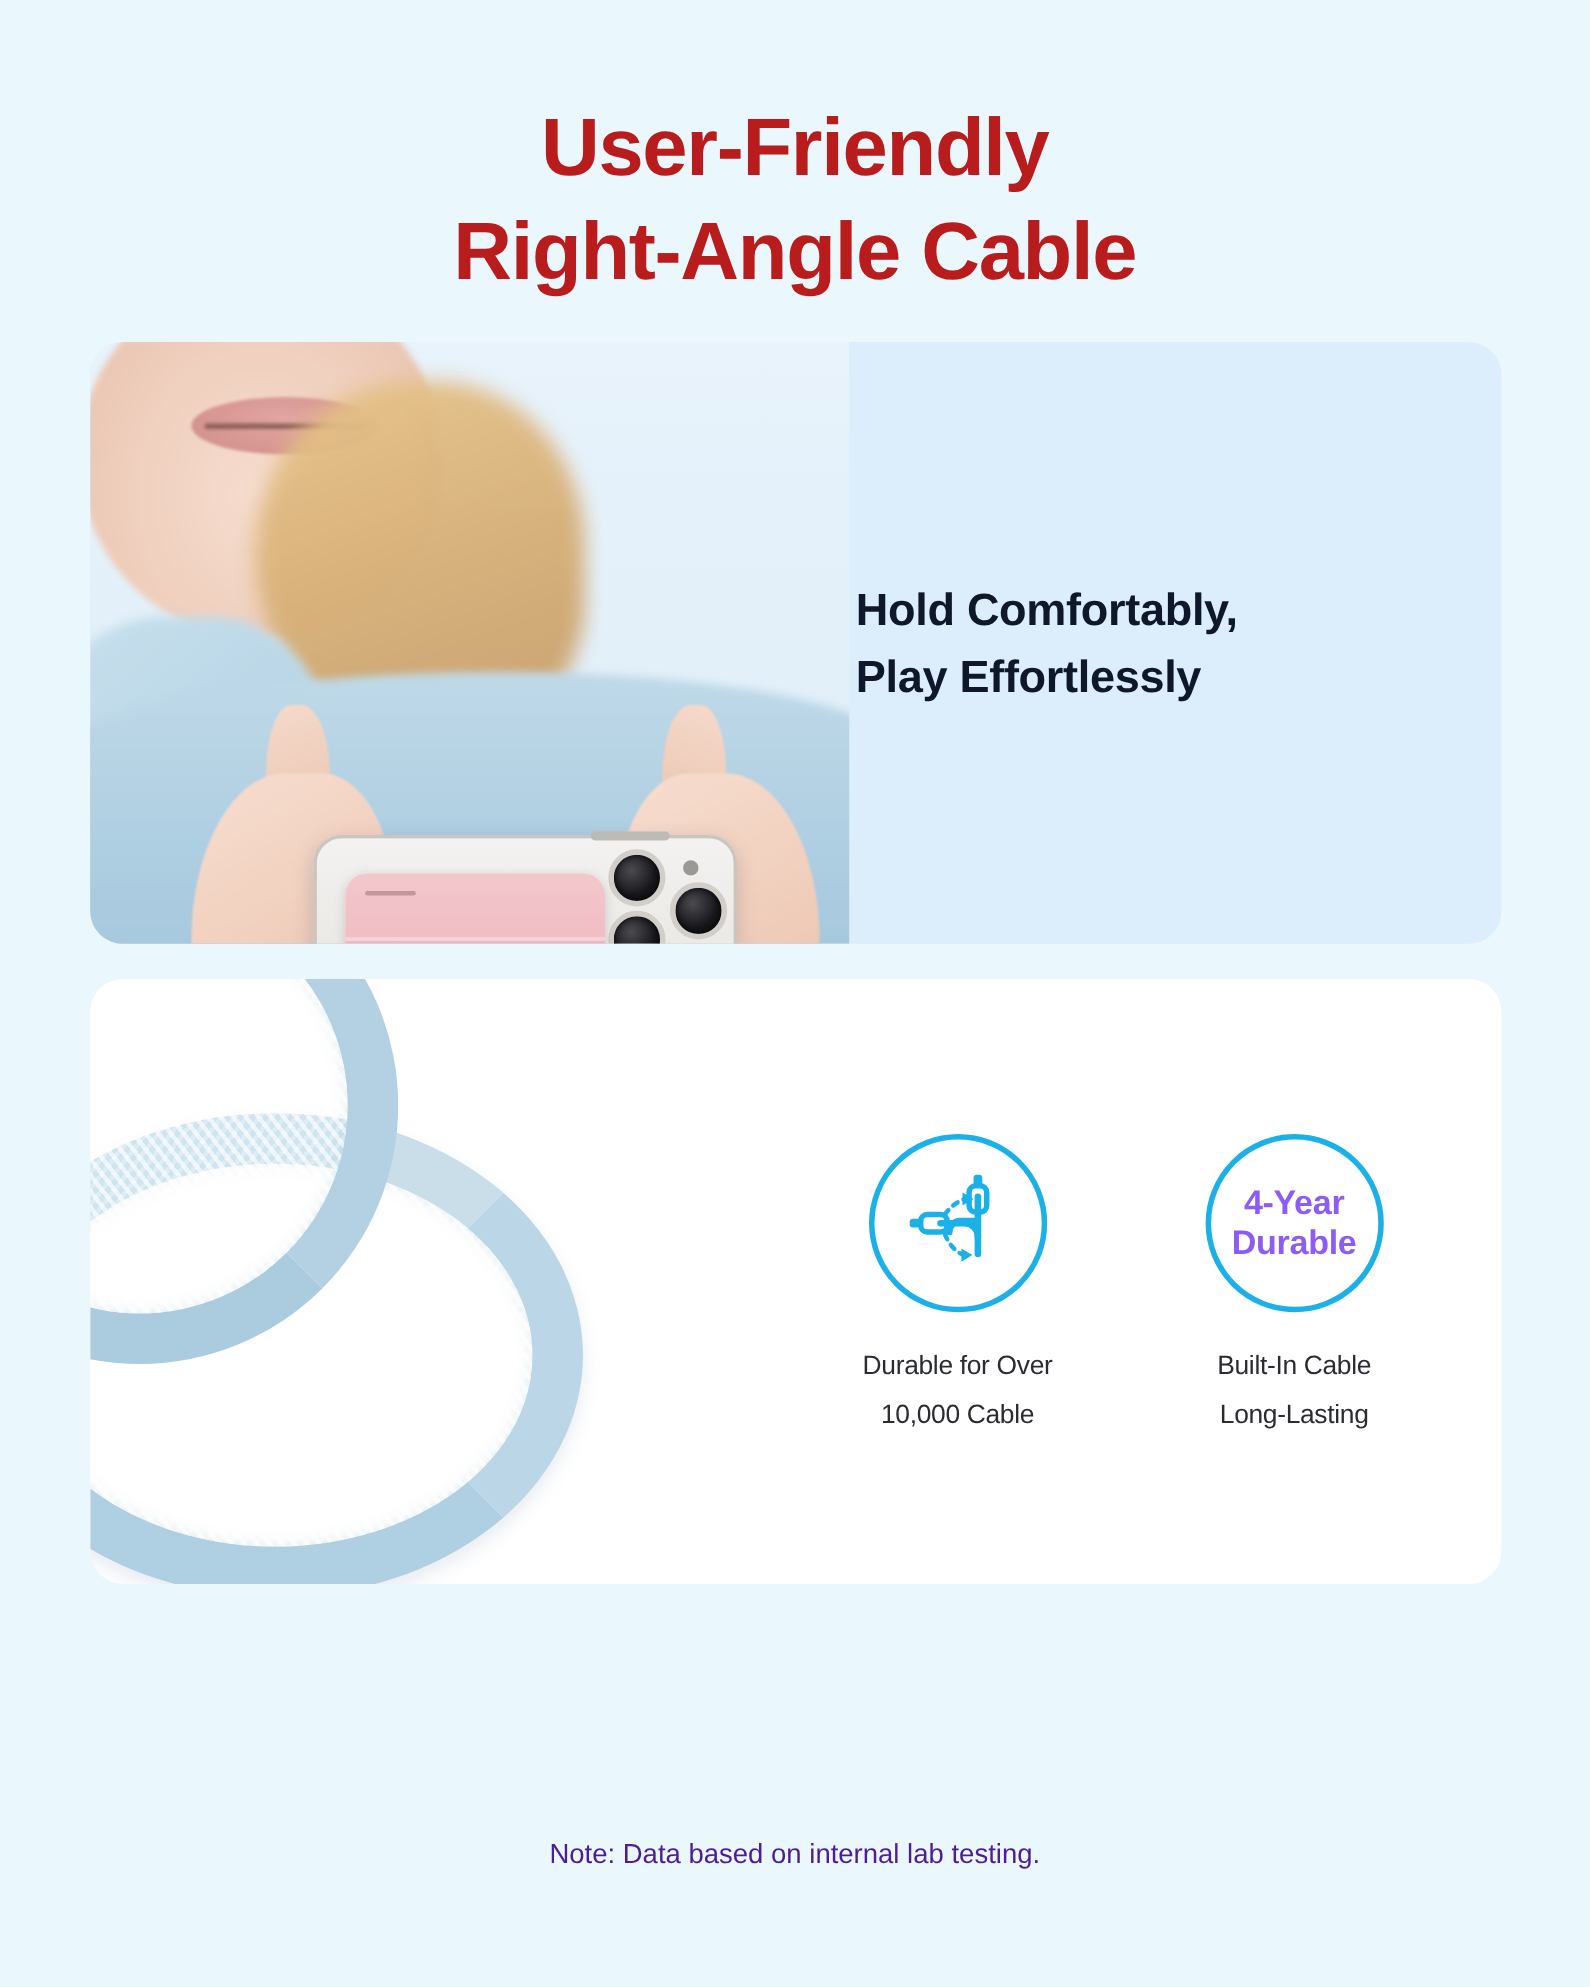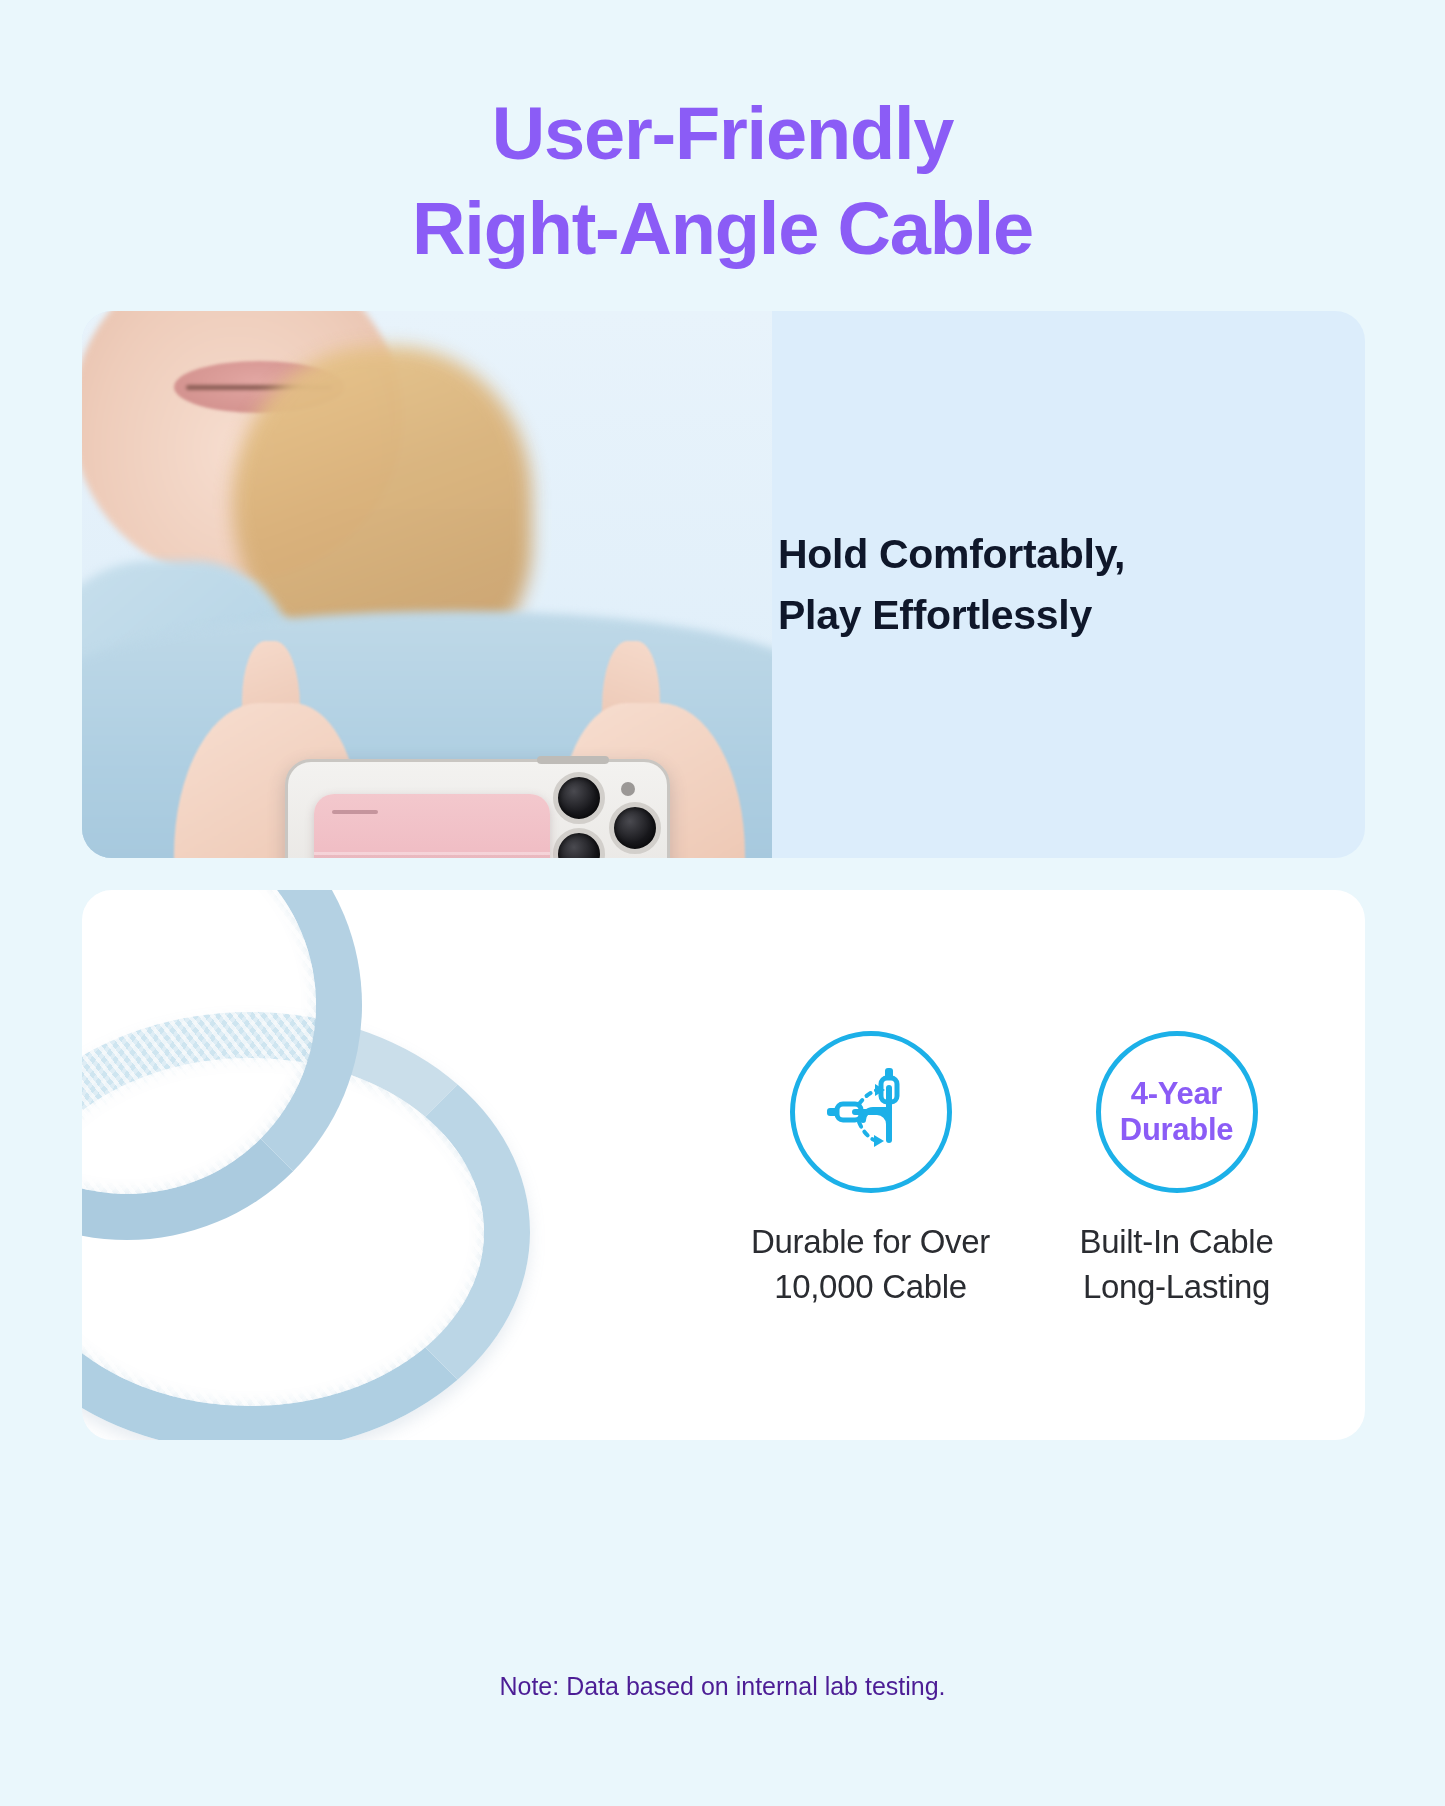--- a/index.html
+++ b/index.html
@@ -12,21 +12,21 @@
   .page { position:relative; width:1445px; height:1806px; background:#EAF7FC; }
 
   
   .headline {
     position:absolute; left:0; top:86px; width:1445px;
     text-align:center;
     font-weight:700;
     font-size:74px;
     line-height:95px;
     letter-spacing:-1.2px;
-    color:#8b5cf6;
+    color:#b91c1c;
   }
   .headline .l2 { display:block; }
 
   
   .panel-hero {
     position:absolute; left:82px; top:311px;
     width:1283px; height:547px;
     border-radius:30px; overflow:hidden;
     background:#DCEDFB;
   }
@@ -181,21 +181,21 @@
   .badge {
     width:162px; height:162px; margin:0 auto 26px auto;
     border:5px solid #1CB0E8; border-radius:50%;
     display:flex; align-items:center; justify-content:center;
   }
   .badge-text {
     color:#8b5cf6; font-weight:700; font-size:31px; line-height:36px;
     letter-spacing:-.3px;
   }
   .feature-label {
-    font-size:33px; line-height:45px; color:#2A2C31; letter-spacing:-.3px;
+    font-size:24px; line-height:45px; color:#2A2C31; letter-spacing:-.3px;
   }
 
   
   .note {
     position:absolute; left:0; top:1672px; width:1445px;
     text-align:center; font-size:25px; color:#4c1d95;
   }
 </style>
 </head>
 <body>

